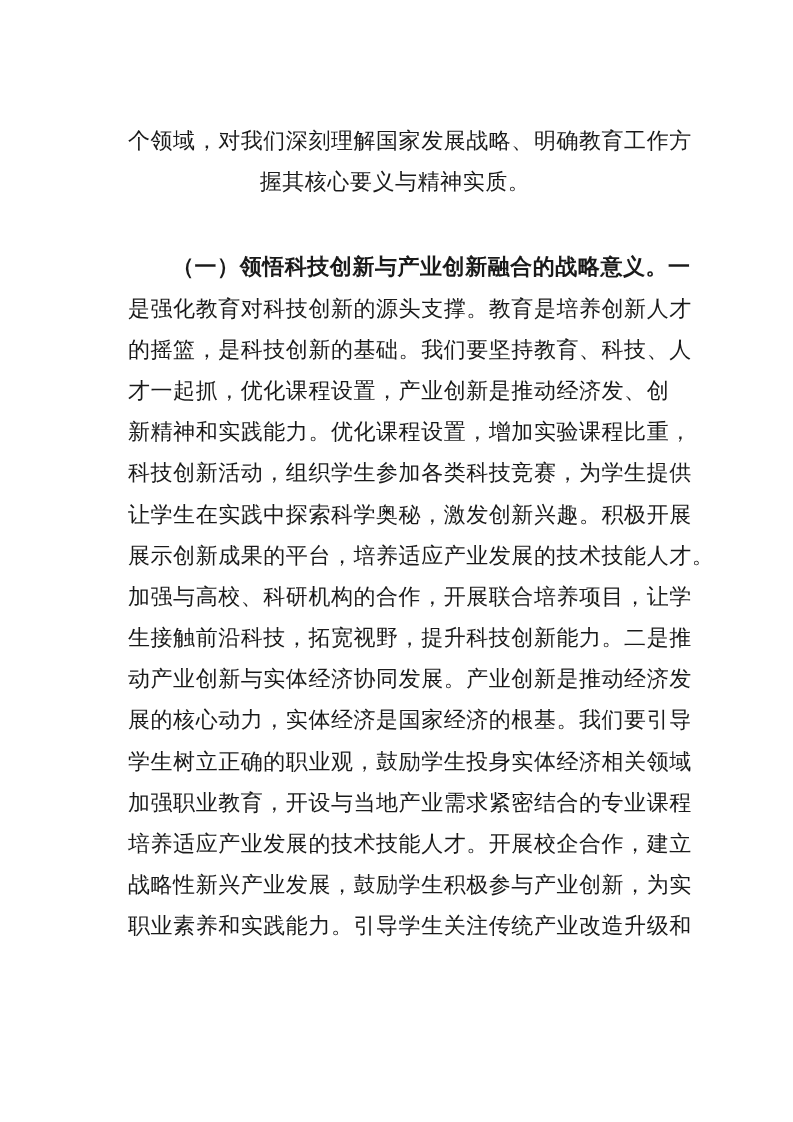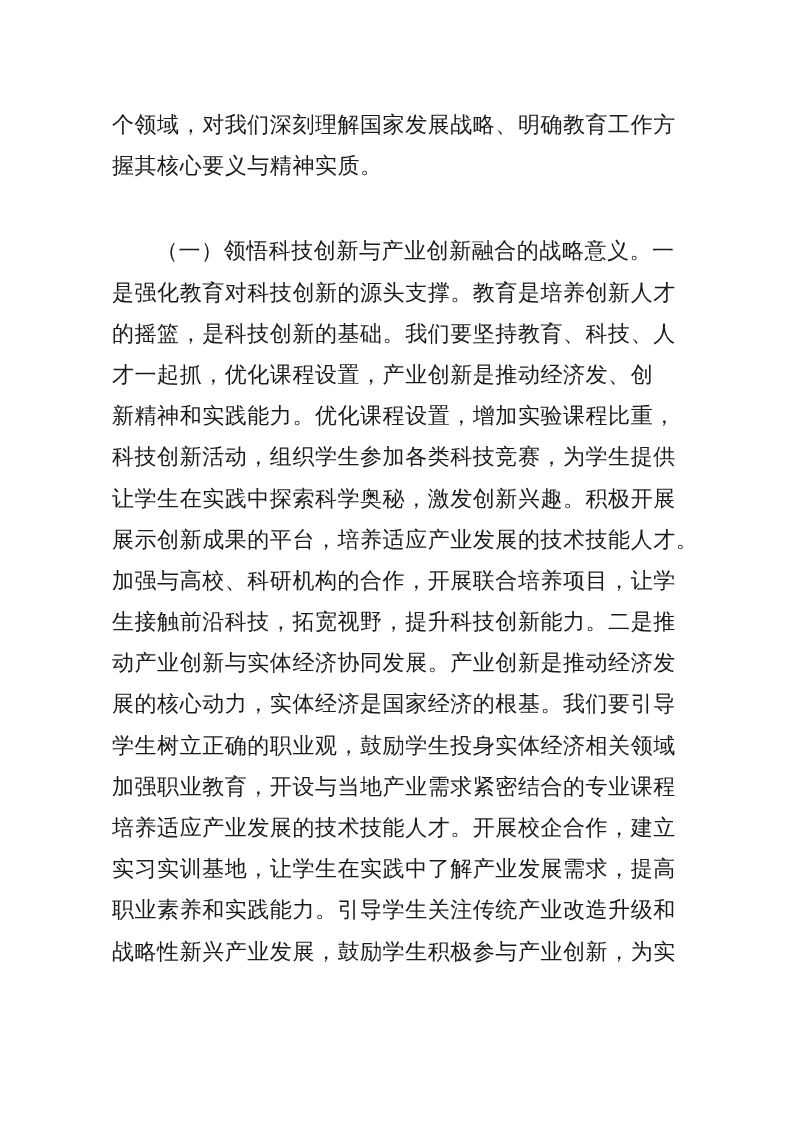--- a/index.html
+++ b/index.html
@@ -27,31 +27,33 @@
     top: 104px;
     width: 566px;
     font-family: "Liberation Sans", sans-serif;
     font-size: 22px;
     line-height: 41.2px;
     letter-spacing: 0.55px;
     color: #1a1a1a;
     font-weight: 400;
   }
   .paragraph {
-    margin: 0;
+    margin: 16px;
+    text-align: center;
   }
   .paragraph + .paragraph {
     margin-top: 44px;
   }
   .line {
     height: 41.2px;
     white-space: nowrap;
   }
   .line.indent {
     text-indent: 44px;
+    font-weight: bold;
   }
 </style>
 </head>
 <body style="background: rgb(255, 255, 255);">
 
 <div class="page">
   <div class="content" style="color: rgb(26, 26, 26);">
       <div class="paragraph">
         <div class="line">个领域，对我们深刻理解国家发展战略、明确教育工作方</div>
         <div class="line">握其核心要义与精神实质。</div>
@@ -65,18 +67,17 @@
         <div class="line">科技创新活动，组织学生参加各类科技竞赛，为学生提供</div>
         <div class="line">让学生在实践中探索科学奥秘，激发创新兴趣。积极开展</div>
         <div class="line">展示创新成果的平台，培养适应产业发展的技术技能人才。</div>
         <div class="line">加强与高校、科研机构的合作，开展联合培养项目，让学</div>
         <div class="line">生接触前沿科技，拓宽视野，提升科技创新能力。二是推</div>
         <div class="line">动产业创新与实体经济协同发展。产业创新是推动经济发</div>
         <div class="line">展的核心动力，实体经济是国家经济的根基。我们要引导</div>
         <div class="line">学生树立正确的职业观，鼓励学生投身实体经济相关领域</div>
         <div class="line">加强职业教育，开设与当地产业需求紧密结合的专业课程</div>
         <div class="line">培养适应产业发展的技术技能人才。开展校企合作，建立</div>
-        <div class="line">实习实训基地，让学生在实践中了解产业发展需求，提高</div>
+        <div class="line">战略性新兴产业发展，鼓励学生积极参与产业创新，为实</div>
         <div class="line">职业素养和实践能力。引导学生关注传统产业改造升级和</div>
-        <div class="line">战略性新兴产业发展，鼓励学生积极参与产业创新，为实</div>
       </div>
     </div>
 </div>
 
 </body></html>

